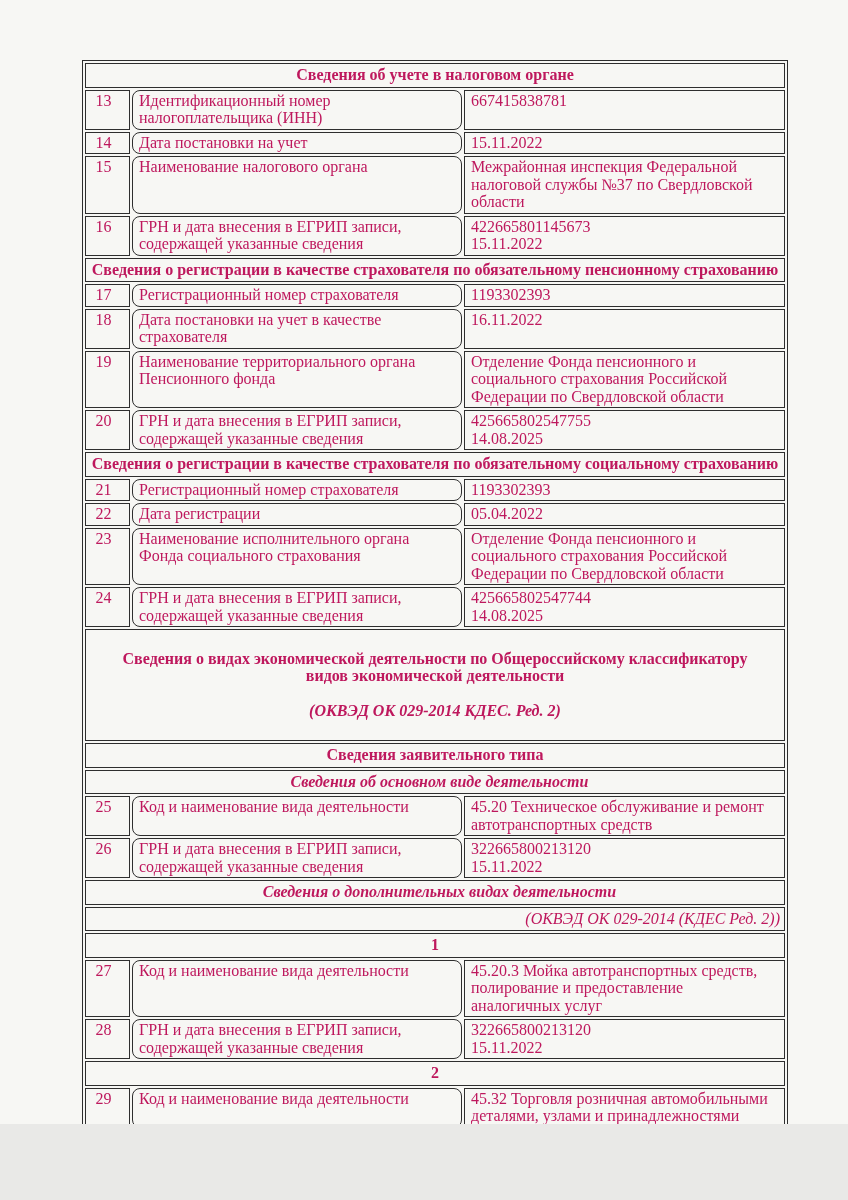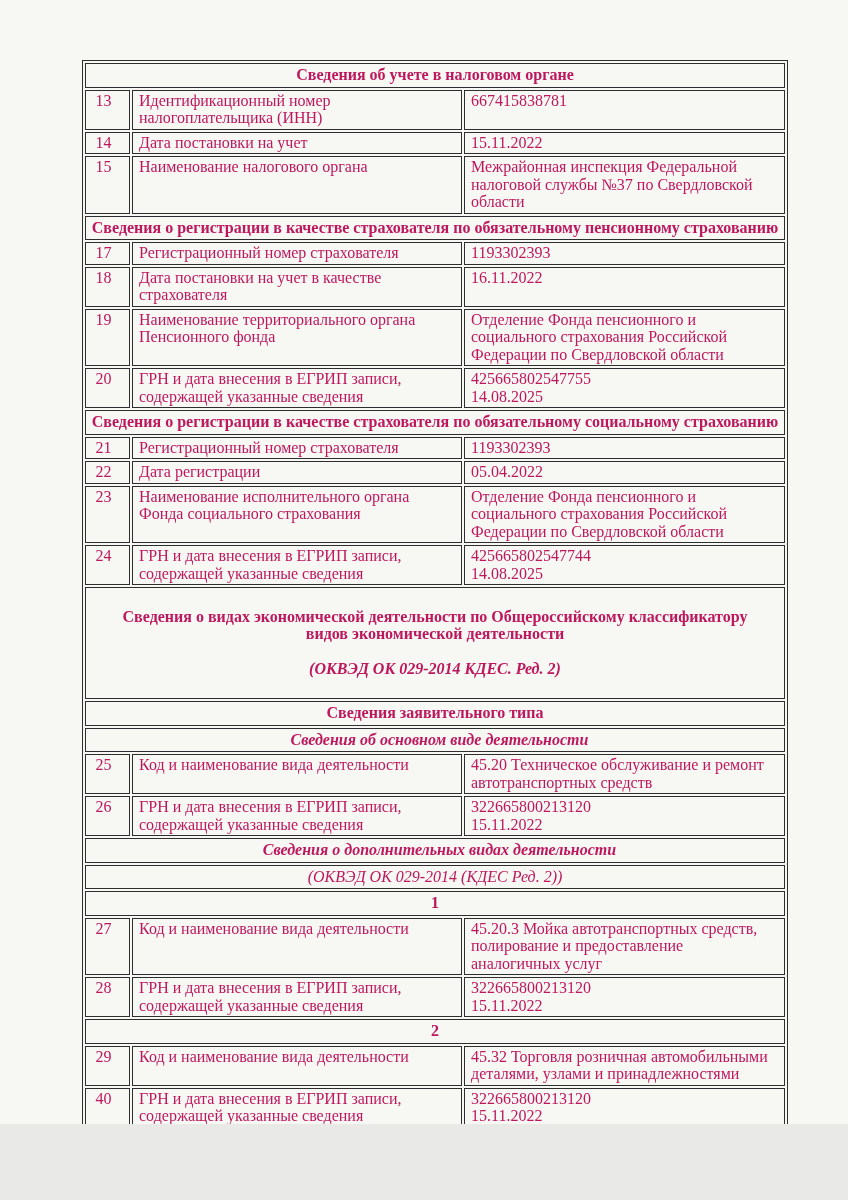--- a/index.html
+++ b/index.html
@@ -28,30 +28,30 @@
     font-size: 16px;
     line-height: 17.5px;
     padding: 1px 5px 2px 6px;
     white-space: pre-line;
   }
   td.num {
     width: 45px;
     text-align: center;
     padding: 1px 10px 2px 2px;
   }
-  td.label { width: 330px; }
+  td.label { width: 330px; border-radius: 8px; }
   td.value {}
   td.section {
     text-align: center;
     font-weight: bold;
     padding: 2px 4px 3px 4px;
   }
   td.section .bi { font-style: italic; font-weight: bold; }
   td.sec-bi { font-style: italic; font-weight: bold; padding-left: 13px; }
-  td.sec-it { font-style: italic; font-weight: normal; }
+  td.sec-it { font-style: italic; font-weight: normal; text-align: right; }
   .footer-left {
     position: absolute;
     left: 82px;
     top: 1137px;
     font-size: 11.5px;
     line-height: 13px;
   }
   .footer-center {
     position: absolute;
     left: 0;
@@ -87,20 +87,26 @@
         <td class="num">14</td>
         <td class="label">Дата постановки на учет</td>
         <td class="value">15.11.2022</td>
       </tr>
       <tr>
         <td class="num">15</td>
         <td class="label">Наименование налогового органа</td>
         <td class="value">Межрайонная инспекция Федеральной
 налоговой службы №37 по Свердловской
 области</td>
+      </tr>
+      <tr>
+        <td class="num">16</td>
+        <td class="label">ГРН и дата внесения в ЕГРИП записи, содержащей указанные сведения</td>
+        <td class="value">422665801145673
+15.11.2022</td>
       </tr>
       <tr>
         <td class="section" colspan="3">Сведения о регистрации в качестве страхователя по обязательному пенсионному страхованию</td>
       </tr>
       <tr>
         <td class="num">17</td>
         <td class="label">Регистрационный номер страхователя</td>
         <td class="value">1193302393</td>
       </tr>
       <tr>

